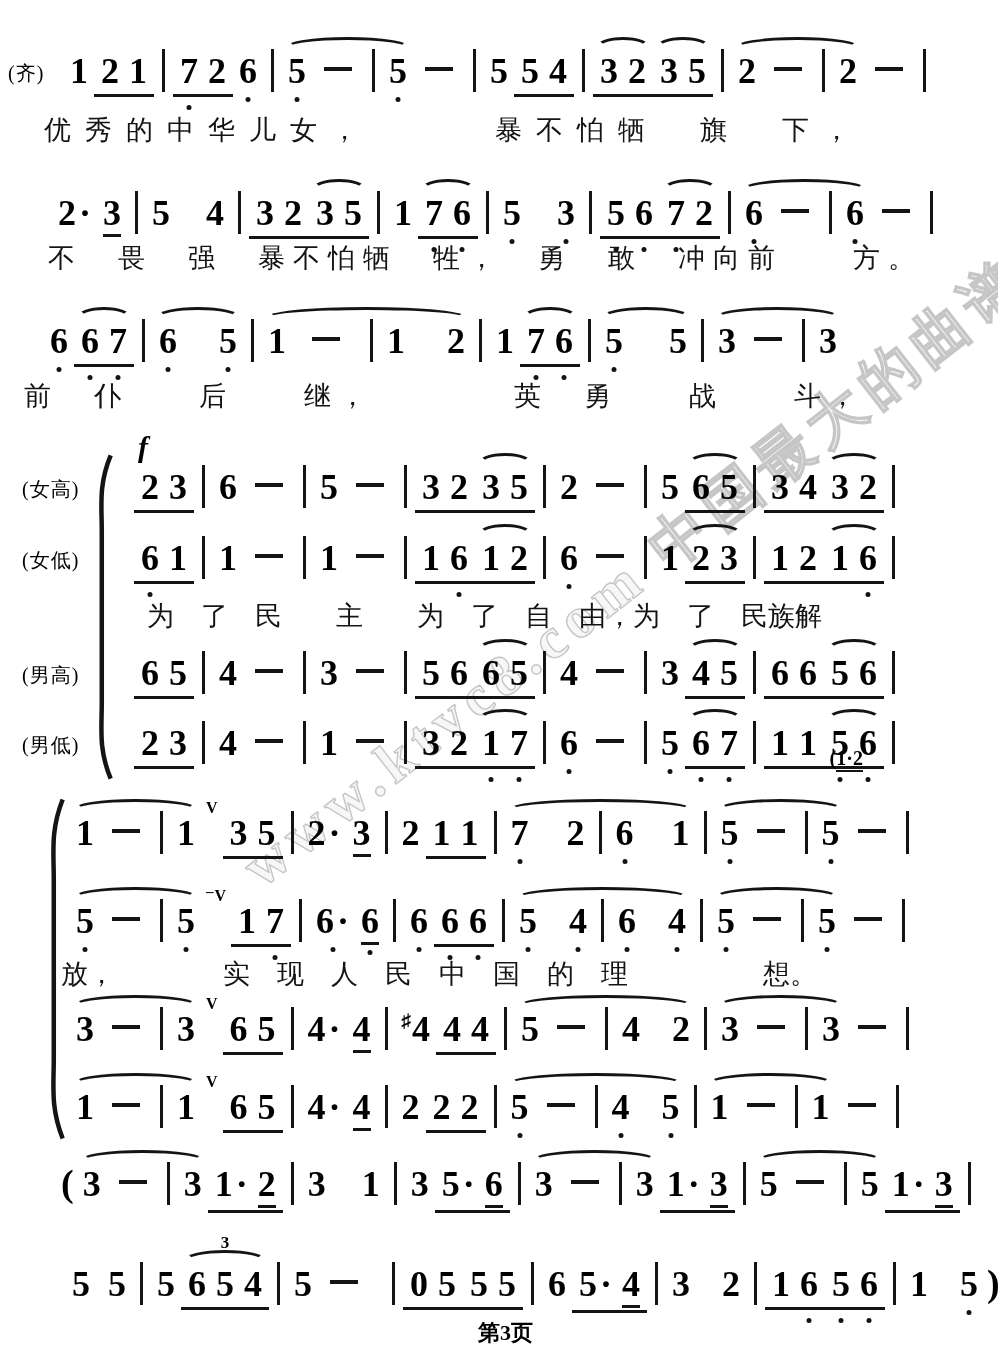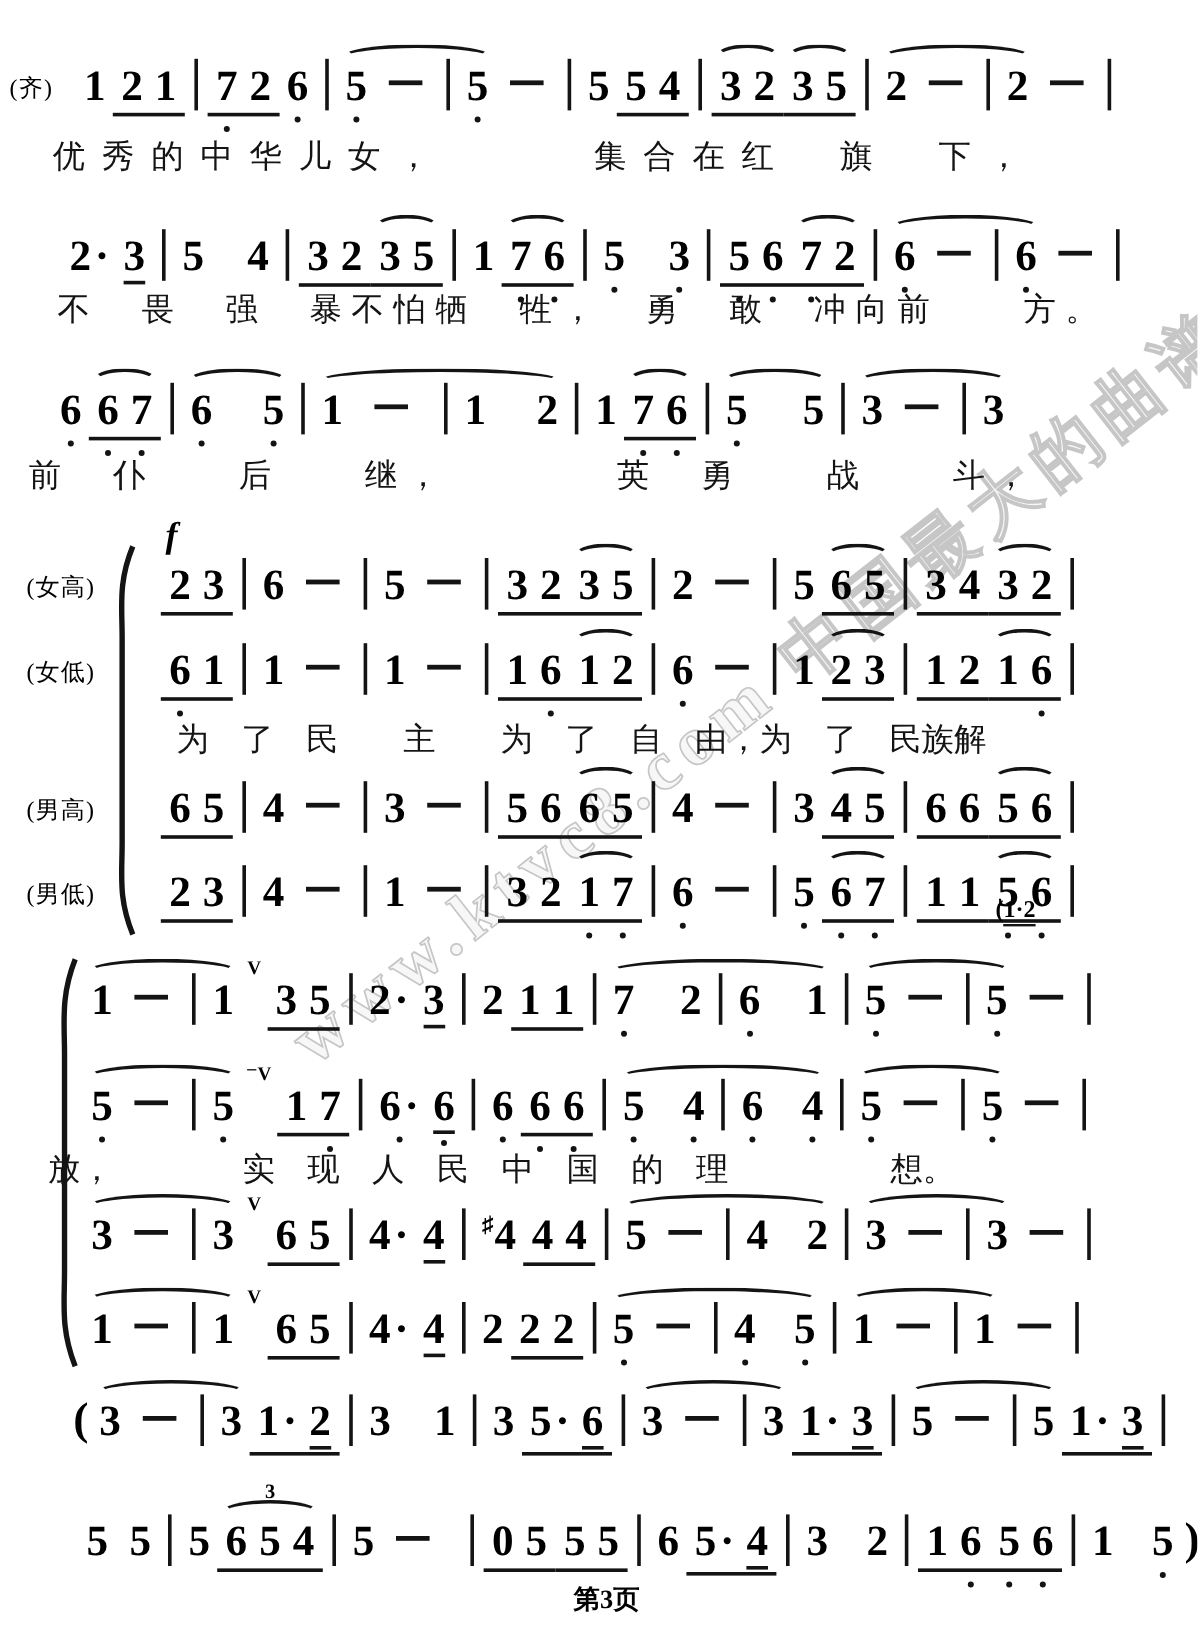--- a/index.html
+++ b/index.html
@@ -60,32 +60,32 @@
   <div id="braces">
       <div class="brace" style="left: 94px; top: 452px; width: 20px; height: 330px;"><svg width="100%" height="100%" viewBox="0 0 18 100" preserveAspectRatio="none">
           <path d="M15 1 C4 10 7 16 7 24 L7 76 C7 84 4 90 15 99" fill="none" stroke="#141414" stroke-width="4.5" vector-effect="non-scaling-stroke"></path>
         </svg></div>
       <div class="brace" style="left: 46px; top: 796px; width: 20px; height: 346px;"><svg width="100%" height="100%" viewBox="0 0 18 100" preserveAspectRatio="none">
           <path d="M15 1 C4 10 7 16 7 24 L7 76 C7 84 4 90 15 99" fill="none" stroke="#141414" stroke-width="4.5" vector-effect="non-scaling-stroke"></path>
         </svg></div>
     </div>
   <div id="rows">
       <div class="mrow" style="top: 50px; left: 8px;"><span class="vlabel" style="width: 50px; margin-right: 6px;">(齐)</span><span class="note tk"><span class="core">1</span></span><span class="grp tk"><span class="grpin u1"><span class="note tk"><span class="core">2</span></span><span class="note tk"><span class="core">1</span></span></span></span><span class="bar tk"></span><span class="grp tk"><span class="grpin u1"><span class="note tk"><span class="core">7</span><span class="lo"></span></span><span class="note tk"><span class="core">2</span></span></span></span><span class="note tk"><span class="core">6</span><span class="lo"></span></span><span class="bar tk"></span><span class="grp tk"><span class="arc"></span><span class="grpin"><span class="note tk"><span class="core">5</span><span class="lo"></span></span><span class="dash tk"></span><span class="bar tk"></span><span class="note tk"><span class="core">5</span><span class="lo"></span></span></span></span><span class="dash tk"></span><span class="bar tk"></span><span class="note tk"><span class="core">5</span></span><span class="grp tk"><span class="grpin u1"><span class="note tk"><span class="core">5</span></span><span class="note tk"><span class="core">4</span></span></span></span><span class="bar tk"></span><span class="grp tk"><span class="arc"></span><span class="grpin u1"><span class="note tk"><span class="core">3</span></span><span class="note tk"><span class="core">2</span></span></span></span><span class="grp tk"><span class="arc"></span><span class="grpin u1"><span class="note tk"><span class="core">3</span></span><span class="note tk"><span class="core">5</span></span></span></span><span class="bar tk"></span><span class="grp tk"><span class="arc"></span><span class="grpin"><span class="note tk"><span class="core">2</span></span><span class="dash tk"></span><span class="bar tk"></span><span class="note tk"><span class="core">2</span></span></span></span><span class="dash tk"></span><span class="bar tk"></span></div>
-      <div class="lrow" style="top: 112px; left: 44px; letter-spacing: 14px;">优秀的中华儿女，　　　集合在红　旗　下，</div>
+      <div class="lrow" style="top: 112px; left: 44px; letter-spacing: 14px;">优秀的中华儿女，　　　暴不怕牺　旗　下，</div>
       <div class="mrow" style="top: 192px; left: 52px;"><span class="note tk"><span class="core">2</span><span class="aug">·</span></span><span class="note tk nu1"><span class="core">3</span></span><span class="bar tk"></span><span class="note tk"><span class="core">5</span></span><span class="sp tk" style="width: 24px;"></span><span class="note tk"><span class="core">4</span></span><span class="bar tk"></span><span class="grp tk"><span class="grpin u1"><span class="note tk"><span class="core">3</span></span><span class="note tk"><span class="core">2</span></span></span></span><span class="grp tk"><span class="arc"></span><span class="grpin u1"><span class="note tk"><span class="core">3</span></span><span class="note tk"><span class="core">5</span></span></span></span><span class="bar tk"></span><span class="note tk"><span class="core">1</span></span><span class="grp tk"><span class="arc"></span><span class="grpin u1"><span class="note tk"><span class="core">7</span><span class="lo"></span></span><span class="note tk"><span class="core">6</span><span class="lo"></span></span></span></span><span class="bar tk"></span><span class="note tk"><span class="core">5</span><span class="lo"></span></span><span class="sp tk" style="width: 24px;"></span><span class="note tk"><span class="core">3</span><span class="lo"></span></span><span class="bar tk"></span><span class="grp tk"><span class="grpin u1"><span class="note tk"><span class="core">5</span><span class="lo"></span></span><span class="note tk"><span class="core">6</span><span class="lo"></span></span></span></span><span class="grp tk"><span class="arc"></span><span class="grpin u1"><span class="note tk"><span class="core">7</span><span class="lo"></span></span><span class="note tk"><span class="core">2</span></span></span></span><span class="bar tk"></span><span class="grp tk"><span class="arc"></span><span class="grpin"><span class="note tk"><span class="core">6</span><span class="lo"></span></span><span class="dash tk"></span><span class="bar tk"></span><span class="note tk"><span class="core">6</span><span class="lo"></span></span></span></span><span class="dash tk"></span><span class="bar tk"></span></div>
       <div class="lrow" style="top: 240px; left: 48px; letter-spacing: 8px;">不　畏　强　暴不怕牺　牲，　勇　敢　冲向前　　方。</div>
       <div class="mrow" style="top: 320px; left: 44px;"><span class="note tk"><span class="core">6</span><span class="lo"></span></span><span class="grp tk"><span class="arc"></span><span class="grpin u1"><span class="note tk"><span class="core">6</span><span class="lo"></span></span><span class="note tk"><span class="core">7</span><span class="lo"></span></span></span></span><span class="bar tk"></span><span class="grp tk"><span class="arc"></span><span class="grpin"><span class="note tk"><span class="core">6</span><span class="lo"></span></span><span class="sp tk" style="width: 30px;"></span><span class="note tk"><span class="core">5</span><span class="lo"></span></span></span></span><span class="bar tk"></span><span class="grp tk"><span class="arc"></span><span class="grpin"><span class="note tk"><span class="core">1</span></span><span class="sp tk" style="width: 8px;"></span><span class="dash tk"></span><span class="sp tk" style="width: 10px;"></span><span class="bar tk"></span><span class="note tk"><span class="core">1</span></span><span class="sp tk" style="width: 30px;"></span><span class="note tk"><span class="core">2</span></span></span></span><span class="bar tk"></span><span class="note tk"><span class="core">1</span></span><span class="grp tk"><span class="arc"></span><span class="grpin u1"><span class="note tk"><span class="core">7</span><span class="lo"></span></span><span class="note tk"><span class="core">6</span><span class="lo"></span></span></span></span><span class="bar tk"></span><span class="grp tk"><span class="arc"></span><span class="grpin"><span class="note tk"><span class="core">5</span><span class="lo"></span></span><span class="sp tk" style="width: 34px;"></span><span class="note tk"><span class="core">5</span></span></span></span><span class="bar tk"></span><span class="grp tk"><span class="arc"></span><span class="grpin"><span class="note tk"><span class="core">3</span></span><span class="dash tk"></span><span class="bar tk"></span><span class="note tk"><span class="core">3</span></span></span></span></div>
       <div class="lrow" style="top: 378px; left: 24px; letter-spacing: 8px;">前　仆　　后　　继，　　　　英　勇　　战　　斗，</div>
       <div class="mrow" style="top: 466px; left: 22px;"><span class="dyn">f</span><span class="vlabel" style="width: 74px; margin-right: 38px;">(女高)</span><span class="grp tk"><span class="grpin u1"><span class="note tk"><span class="core">2</span></span><span class="note tk"><span class="core">3</span></span></span></span><span class="bar tk"></span><span class="note tk"><span class="core">6</span></span><span class="dash tk"></span><span class="bar tk"></span><span class="note tk"><span class="core">5</span></span><span class="dash tk"></span><span class="bar tk"></span><span class="grp tk"><span class="grpin u1"><span class="note tk"><span class="core">3</span></span><span class="note tk"><span class="core">2</span></span></span></span><span class="grp tk"><span class="arc"></span><span class="grpin u1"><span class="note tk"><span class="core">3</span></span><span class="note tk"><span class="core">5</span></span></span></span><span class="bar tk"></span><span class="note tk"><span class="core">2</span></span><span class="dash tk"></span><span class="bar tk"></span><span class="note tk"><span class="core">5</span></span><span class="grp tk"><span class="arc"></span><span class="grpin u1"><span class="note tk"><span class="core">6</span></span><span class="note tk"><span class="core">5</span></span></span></span><span class="bar tk"></span><span class="grp tk"><span class="grpin u1"><span class="note tk"><span class="core">3</span></span><span class="note tk"><span class="core">4</span></span></span></span><span class="grp tk"><span class="arc"></span><span class="grpin u1"><span class="note tk"><span class="core">3</span></span><span class="note tk"><span class="core">2</span></span></span></span><span class="bar tk"></span></div>
       <div class="mrow" style="top: 537px; left: 22px;"><span class="vlabel" style="width: 74px; margin-right: 38px;">(女低)</span><span class="grp tk"><span class="grpin u1"><span class="note tk"><span class="core">6</span><span class="lo"></span></span><span class="note tk"><span class="core">1</span></span></span></span><span class="bar tk"></span><span class="note tk"><span class="core">1</span></span><span class="dash tk"></span><span class="bar tk"></span><span class="note tk"><span class="core">1</span></span><span class="dash tk"></span><span class="bar tk"></span><span class="grp tk"><span class="grpin u1"><span class="note tk"><span class="core">1</span></span><span class="note tk"><span class="core">6</span><span class="lo"></span></span></span></span><span class="grp tk"><span class="arc"></span><span class="grpin u1"><span class="note tk"><span class="core">1</span></span><span class="note tk"><span class="core">2</span></span></span></span><span class="bar tk"></span><span class="note tk"><span class="core">6</span><span class="lo"></span></span><span class="dash tk"></span><span class="bar tk"></span><span class="note tk"><span class="core">1</span></span><span class="grp tk"><span class="arc"></span><span class="grpin u1"><span class="note tk"><span class="core">2</span></span><span class="note tk"><span class="core">3</span></span></span></span><span class="bar tk"></span><span class="grp tk"><span class="grpin u1"><span class="note tk"><span class="core">1</span></span><span class="note tk"><span class="core">2</span></span></span></span><span class="grp tk"><span class="arc"></span><span class="grpin u1"><span class="note tk"><span class="core">1</span></span><span class="note tk"><span class="core">6</span><span class="lo"></span></span></span></span><span class="bar tk"></span></div>
       <div class="lrow" style="top: 598px; left: 147px; letter-spacing: 0px;">为　了　民　　主　　为　了　自　由，为　了　民族解</div>
       <div class="mrow" style="top: 652px; left: 22px;"><span class="vlabel" style="width: 74px; margin-right: 38px;">(男高)</span><span class="grp tk"><span class="grpin u1"><span class="note tk"><span class="core">6</span></span><span class="note tk"><span class="core">5</span></span></span></span><span class="bar tk"></span><span class="note tk"><span class="core">4</span></span><span class="dash tk"></span><span class="bar tk"></span><span class="note tk"><span class="core">3</span></span><span class="dash tk"></span><span class="bar tk"></span><span class="grp tk"><span class="grpin u1"><span class="note tk"><span class="core">5</span></span><span class="note tk"><span class="core">6</span></span></span></span><span class="grp tk"><span class="arc"></span><span class="grpin u1"><span class="note tk"><span class="core">6</span></span><span class="note tk"><span class="core">5</span></span></span></span><span class="bar tk"></span><span class="note tk"><span class="core">4</span></span><span class="dash tk"></span><span class="bar tk"></span><span class="note tk"><span class="core">3</span></span><span class="grp tk"><span class="arc"></span><span class="grpin u1"><span class="note tk"><span class="core">4</span></span><span class="note tk"><span class="core">5</span></span></span></span><span class="bar tk"></span><span class="grp tk"><span class="grpin u1"><span class="note tk"><span class="core">6</span></span><span class="note tk"><span class="core">6</span></span></span></span><span class="grp tk"><span class="arc"></span><span class="grpin u1"><span class="note tk"><span class="core">5</span></span><span class="note tk"><span class="core">6</span></span></span></span><span class="bar tk"></span></div>
       <div class="mrow" style="top: 722px; left: 22px;"><span class="vlabel" style="width: 74px; margin-right: 38px;">(男低)</span><span class="grp tk"><span class="grpin u1"><span class="note tk"><span class="core">2</span></span><span class="note tk"><span class="core">3</span></span></span></span><span class="bar tk"></span><span class="note tk"><span class="core">4</span></span><span class="dash tk"></span><span class="bar tk"></span><span class="note tk"><span class="core">1</span></span><span class="dash tk"></span><span class="bar tk"></span><span class="grp tk"><span class="grpin u1"><span class="note tk"><span class="core">3</span></span><span class="note tk"><span class="core">2</span></span></span></span><span class="grp tk"><span class="arc"></span><span class="grpin u1"><span class="note tk"><span class="core">1</span><span class="lo"></span></span><span class="note tk"><span class="core">7</span><span class="lo"></span></span></span></span><span class="bar tk"></span><span class="note tk"><span class="core">6</span><span class="lo"></span></span><span class="dash tk"></span><span class="bar tk"></span><span class="note tk"><span class="core">5</span><span class="lo"></span></span><span class="grp tk"><span class="arc"></span><span class="grpin u1"><span class="note tk"><span class="core">6</span><span class="lo"></span></span><span class="note tk"><span class="core">7</span><span class="lo"></span></span></span></span><span class="bar tk"></span><span class="grp tk"><span class="grpin u1"><span class="note tk"><span class="core">1</span></span><span class="note tk"><span class="core">1</span></span></span></span><span class="grp tk"><span class="arc"></span><span class="grpin u1"><span class="note tk"><span class="core">5</span><span class="lo"></span></span><span class="note tk"><span class="core">6</span><span class="lo"></span></span></span></span><span class="bar tk"></span></div>
       <div class="mrow" style="top: 812px; left: 70px;"><span class="grp tk"><span class="arc"></span><span class="grpin"><span class="note tk"><span class="core">1</span></span><span class="dash tk"></span><span class="bar tk"></span><span class="note tk"><span class="core">1</span></span></span></span><span class="breath tk">V</span><span class="grp tk"><span class="grpin u1"><span class="note tk"><span class="core">3</span></span><span class="note tk"><span class="core">5</span></span></span></span><span class="bar tk"></span><span class="note tk"><span class="core">2</span><span class="aug">·</span></span><span class="note tk nu1"><span class="core">3</span></span><span class="bar tk"></span><span class="note tk"><span class="core">2</span></span><span class="grp tk"><span class="grpin u1"><span class="note tk"><span class="core">1</span></span><span class="note tk"><span class="core">1</span></span></span></span><span class="bar tk"></span><span class="grp tk"><span class="arc"></span><span class="grpin"><span class="note tk"><span class="core">7</span><span class="lo"></span></span><span class="sp tk" style="width: 26px;"></span><span class="note tk"><span class="core">2</span></span><span class="bar tk"></span><span class="note tk"><span class="core">6</span><span class="lo"></span></span><span class="sp tk" style="width: 26px;"></span><span class="note tk"><span class="core">1</span></span></span></span><span class="bar tk"></span><span class="grp tk"><span class="arc"></span><span class="grpin"><span class="note tk"><span class="core">5</span><span class="lo"></span></span><span class="dash tk"></span><span class="bar tk"></span><span class="note tk"><span class="core">5</span><span class="lo"></span></span></span></span><span class="vo tk"><span class="vo-in">(<span class="vo-u">1·2</span></span></span><span class="dash tk"></span><span class="bar tk"></span></div>
       <div class="mrow" style="top: 900px; left: 70px;"><span class="grp tk"><span class="arc"></span><span class="grpin"><span class="note tk"><span class="core">5</span><span class="lo"></span></span><span class="dash tk"></span><span class="bar tk"></span><span class="note tk"><span class="core">5</span><span class="lo"></span></span></span></span><span class="breath tk"><span class="btie">–</span>V</span><span class="grp tk"><span class="grpin u1"><span class="note tk"><span class="core">1</span></span><span class="note tk"><span class="core">7</span><span class="lo"></span></span></span></span><span class="bar tk"></span><span class="note tk"><span class="core">6</span><span class="aug">·</span><span class="lo"></span></span><span class="note tk nu1"><span class="core">6</span><span class="lo"></span></span><span class="bar tk"></span><span class="note tk"><span class="core">6</span><span class="lo"></span></span><span class="grp tk"><span class="grpin u1"><span class="note tk"><span class="core">6</span><span class="lo"></span></span><span class="note tk"><span class="core">6</span><span class="lo"></span></span></span></span><span class="bar tk"></span><span class="grp tk"><span class="arc"></span><span class="grpin"><span class="note tk"><span class="core">5</span><span class="lo"></span></span><span class="sp tk" style="width: 20px;"></span><span class="note tk"><span class="core">4</span><span class="lo"></span></span><span class="bar tk"></span><span class="note tk"><span class="core">6</span><span class="lo"></span></span><span class="sp tk" style="width: 20px;"></span><span class="note tk"><span class="core">4</span><span class="lo"></span></span></span></span><span class="bar tk"></span><span class="grp tk"><span class="arc"></span><span class="grpin"><span class="note tk"><span class="core">5</span><span class="lo"></span></span><span class="dash tk"></span><span class="bar tk"></span><span class="note tk"><span class="core">5</span><span class="lo"></span></span></span></span><span class="dash tk"></span><span class="bar tk"></span></div>
-      <div class="lrow" style="top: 956px; left: 40px; letter-spacing: 0px;">放，　　　　实　现　人　民　中　国　的　理　　　　　想。</div>
+      <div class="lrow" style="top: 956px; left: 61px; letter-spacing: 0px;">放，　　　　实　现　人　民　中　国　的　理　　　　　想。</div>
       <div class="mrow" style="top: 1008px; left: 70px;"><span class="grp tk"><span class="arc"></span><span class="grpin"><span class="note tk"><span class="core">3</span></span><span class="dash tk"></span><span class="bar tk"></span><span class="note tk"><span class="core">3</span></span></span></span><span class="breath tk">V</span><span class="grp tk"><span class="grpin u1"><span class="note tk"><span class="core">6</span></span><span class="note tk"><span class="core">5</span></span></span></span><span class="bar tk"></span><span class="note tk"><span class="core">4</span><span class="aug">·</span></span><span class="note tk nu1"><span class="core">4</span></span><span class="bar tk"></span><span class="note tk"><span class="sharp">♯</span><span class="core">4</span></span><span class="grp tk"><span class="grpin u1"><span class="note tk"><span class="core">4</span></span><span class="note tk"><span class="core">4</span></span></span></span><span class="bar tk"></span><span class="grp tk"><span class="arc"></span><span class="grpin"><span class="note tk"><span class="core">5</span></span><span class="dash tk"></span><span class="bar tk"></span><span class="note tk"><span class="core">4</span></span><span class="sp tk" style="width: 20px;"></span><span class="note tk"><span class="core">2</span></span></span></span><span class="bar tk"></span><span class="grp tk"><span class="arc"></span><span class="grpin"><span class="note tk"><span class="core">3</span></span><span class="dash tk"></span><span class="bar tk"></span><span class="note tk"><span class="core">3</span></span></span></span><span class="dash tk"></span><span class="bar tk"></span></div>
       <div class="mrow" style="top: 1086px; left: 70px;"><span class="grp tk"><span class="arc"></span><span class="grpin"><span class="note tk"><span class="core">1</span></span><span class="dash tk"></span><span class="bar tk"></span><span class="note tk"><span class="core">1</span></span></span></span><span class="breath tk">V</span><span class="grp tk"><span class="grpin u1"><span class="note tk"><span class="core">6</span></span><span class="note tk"><span class="core">5</span></span></span></span><span class="bar tk"></span><span class="note tk"><span class="core">4</span><span class="aug">·</span></span><span class="note tk nu1"><span class="core">4</span></span><span class="bar tk"></span><span class="note tk"><span class="core">2</span></span><span class="grp tk"><span class="grpin u1"><span class="note tk"><span class="core">2</span></span><span class="note tk"><span class="core">2</span></span></span></span><span class="bar tk"></span><span class="grp tk"><span class="arc"></span><span class="grpin"><span class="note tk"><span class="core">5</span><span class="lo"></span></span><span class="dash tk"></span><span class="bar tk"></span><span class="note tk"><span class="core">4</span><span class="lo"></span></span><span class="sp tk" style="width: 20px;"></span><span class="note tk"><span class="core">5</span><span class="lo"></span></span></span></span><span class="bar tk"></span><span class="grp tk"><span class="arc"></span><span class="grpin"><span class="note tk"><span class="core">1</span></span><span class="dash tk"></span><span class="bar tk"></span><span class="note tk"><span class="core">1</span></span></span></span><span class="dash tk"></span><span class="bar tk"></span></div>
       <div class="mrow" style="top: 1163px; left: 58px;"><span class="paren tk">(</span><span class="grp tk"><span class="arc"></span><span class="grpin"><span class="note tk"><span class="core">3</span></span><span class="dash tk"></span><span class="bar tk"></span><span class="note tk"><span class="core">3</span></span></span></span><span class="grp tk"><span class="grpin u1"><span class="note tk"><span class="core">1</span><span class="aug">·</span></span><span class="note tk nu1"><span class="core">2</span></span></span></span><span class="bar tk"></span><span class="note tk"><span class="core">3</span></span><span class="sp tk" style="width: 24px;"></span><span class="note tk"><span class="core">1</span></span><span class="bar tk"></span><span class="note tk"><span class="core">3</span></span><span class="grp tk"><span class="grpin u1"><span class="note tk"><span class="core">5</span><span class="aug">·</span></span><span class="note tk nu1"><span class="core">6</span></span></span></span><span class="bar tk"></span><span class="grp tk"><span class="arc"></span><span class="grpin"><span class="note tk"><span class="core">3</span></span><span class="dash tk"></span><span class="bar tk"></span><span class="note tk"><span class="core">3</span></span></span></span><span class="grp tk"><span class="grpin u1"><span class="note tk"><span class="core">1</span><span class="aug">·</span></span><span class="note tk nu1"><span class="core">3</span></span></span></span><span class="bar tk"></span><span class="grp tk"><span class="arc"></span><span class="grpin"><span class="note tk"><span class="core">5</span></span><span class="dash tk"></span><span class="bar tk"></span><span class="note tk"><span class="core">5</span></span></span></span><span class="grp tk"><span class="grpin u1"><span class="note tk"><span class="core">1</span><span class="aug">·</span></span><span class="note tk nu1"><span class="core">3</span></span></span></span><span class="bar tk"></span></div>
       <div class="mrow" style="top: 1263px; left: 66px;"><span class="note tk"><span class="core">5</span></span><span class="sp tk" style="width: 6px;"></span><span class="note tk"><span class="core">5</span></span><span class="bar tk"></span><span class="note tk"><span class="core">5</span></span><span class="grp tk"><span class="arc"></span><span class="tri">3</span><span class="grpin u1"><span class="note tk"><span class="core">6</span></span><span class="note tk"><span class="core">5</span></span><span class="note tk"><span class="core">4</span></span></span></span><span class="bar tk"></span><span class="note tk"><span class="core">5</span></span><span class="dash tk"></span><span class="sp tk" style="width: 14px;"></span><span class="bar tk"></span><span class="grp tk"><span class="grpin u1"><span class="note tk"><span class="core">0</span></span><span class="note tk"><span class="core">5</span></span></span></span><span class="grp tk"><span class="grpin u1"><span class="note tk"><span class="core">5</span></span><span class="note tk"><span class="core">5</span></span></span></span><span class="bar tk"></span><span class="note tk"><span class="core">6</span></span><span class="grp tk"><span class="grpin u1"><span class="note tk"><span class="core">5</span><span class="aug">·</span></span><span class="note tk nu1"><span class="core">4</span></span></span></span><span class="bar tk"></span><span class="note tk"><span class="core">3</span></span><span class="sp tk" style="width: 20px;"></span><span class="note tk"><span class="core">2</span></span><span class="bar tk"></span><span class="grp tk"><span class="grpin u1"><span class="note tk"><span class="core">1</span></span><span class="note tk"><span class="core">6</span><span class="lo"></span></span></span></span><span class="grp tk"><span class="grpin u1"><span class="note tk"><span class="core">5</span><span class="lo"></span></span><span class="note tk"><span class="core">6</span><span class="lo"></span></span></span></span><span class="bar tk"></span><span class="note tk"><span class="core">1</span></span><span class="sp tk" style="width: 20px;"></span><span class="note tk"><span class="core">5</span><span class="lo"></span></span><span class="paren tk">)</span></div>
     </div>
   <div id="footer">第3页</div>
 </div>
 
 </body></html>

